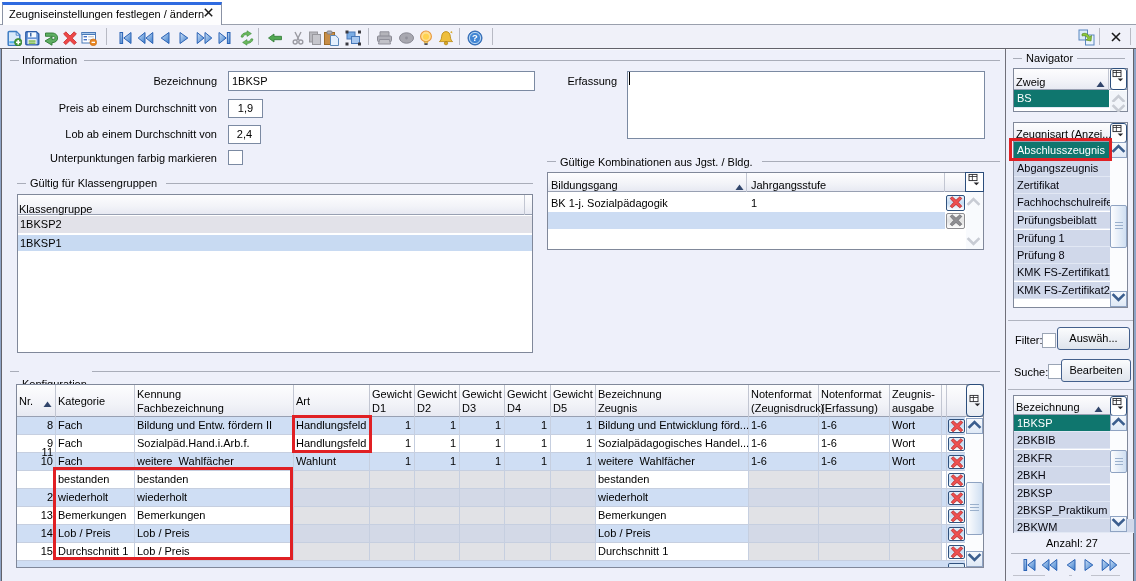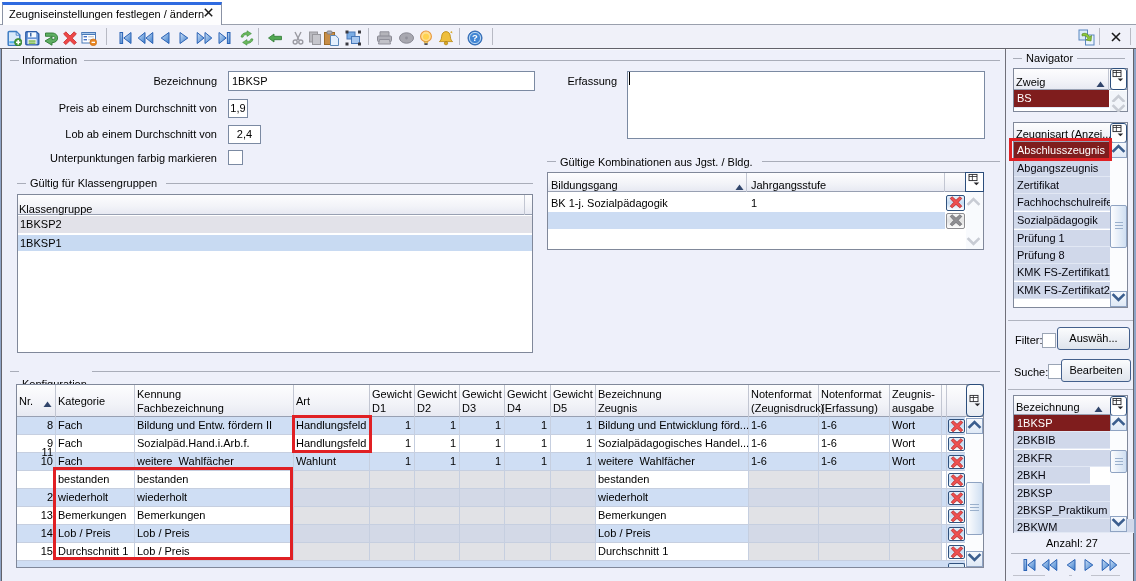--- a/index.html
+++ b/index.html
@@ -7,21 +7,21 @@
 .a{position:absolute}
 .lbl{position:absolute;white-space:nowrap;line-height:13px}
 .gline{position:absolute;height:1px;background:#a9adb9}
 .inp{position:absolute;background:#fff;border:1px solid #7b8aa2}
 .hdrbg{background:linear-gradient(#fdfdfe,#f2f3f8 60%,#e7e9f2)}
 .btn{position:absolute;border:1px solid #44608c;border-radius:3px;background:linear-gradient(#fbfcfd,#eef1f6 45%,#dfe4ec);text-align:center}
 .xbtn{position:absolute;width:19px;height:16px;border:1px solid #30527e;border-radius:2px;background:linear-gradient(#e8f1fb,#c6dcf2 50%,#fdfeff);text-align:center;line-height:13px}
 .xbtng{position:absolute;width:19px;height:16px;border:1px solid #8d8d91;border-radius:2px;background:linear-gradient(#f6f6f6,#e2e2e2 50%,#fdfdfd);text-align:center;line-height:13px}
 .sbtn{position:absolute;border:1px solid #8fa3c2;background:linear-gradient(#f6f9fd,#dfe9f6);text-align:center}
 .prow{position:absolute;background:#d0d8ea;border-bottom:1px solid #e2e8f4;color:#06060e;line-height:17px;padding-left:3px;white-space:nowrap;overflow:hidden}
-.sel{background:#7f1d1d;color:#fff}
+.sel{background:#0f766e;color:#fff}
 .ic{position:absolute}
 .vsep{position:absolute;width:1px;background:#b8bac4}
 
 </style></head><body>
 <div class="a" style="left:0;top:0;width:1136px;height:25px;background:#fff"></div>
 <div class="a" style="left:0;top:24px;width:1136px;height:1px;background:#9aa0ad"></div>
 <div class="a" style="left:2px;top:2px;width:220px;height:23px;background:#fdfdfe;border:1px solid #8a92a4;border-top:3px solid #2e6ae0;border-bottom:none"></div>
 <div class="lbl" style="left:9px;top:8px;font-size:11px">Zeugniseinstellungen festlegen / ändern</div>
 <div class="ic" style="left:203px;top:7px"><svg width="11" height="11" viewBox="0 0 11 11">
       <path d="M1.8 1.8 L9.2 9.2 M9.2 1.8 L1.8 9.2" stroke="#1a1a1a" stroke-width="1.5"></path>
@@ -191,21 +191,21 @@
 <div class="a" style="left:1px;top:49px;width:1px;height:532px;background:#62626a"></div>
 <div class="a" style="left:1133px;top:49px;width:1px;height:532px;background:#62626a"></div>
 <div class="a" style="left:1134px;top:49px;width:2px;height:532px;background:#8ea4c6"></div>
 <div class="a" style="left:1005px;top:49px;width:1px;height:532px;background:#70707a"></div>
 <div class="gline" style="left:10px;top:60px;width:9px"></div>
 <div class="lbl" style="left:22px;top:54px">Information</div>
 <div class="gline" style="left:84px;top:60px;width:916px"></div>
 <div class="lbl" style="right:919px;top:75px">Bezeichnung</div>
 <div class="inp" style="left:228px;top:71px;width:307px;height:20px;line-height:18px;padding-left:3px">1BKSP</div>
 <div class="lbl" style="right:919px;top:102px">Preis ab einem Durchschnitt von</div>
-<div class="inp" style="left:228px;top:99px;width:20px;height:19px;line-height:17px;text-align:center">1,9</div>
+<div class="inp" style="left:228px;top:99px;width:35px;height:19px;line-height:17px;text-align:center">1,9</div>
 <div class="lbl" style="right:919px;top:128px">Lob ab einem Durchschnitt von</div>
 <div class="inp" style="left:228px;top:125px;width:33px;height:19px;line-height:17px;text-align:center">2,4</div>
 <div class="lbl" style="right:919px;top:152px">Unterpunktungen farbig markieren</div>
 <div class="inp" style="left:228px;top:150px;width:15px;height:15px"></div>
 <div class="lbl" style="right:519px;top:75px">Erfassung</div>
 <div class="inp" style="left:627px;top:71px;width:358px;height:68px"></div>
 <div class="a" style="left:629px;top:72px;width:1px;height:13px;background:#000"></div>
 <div class="gline" style="left:547px;top:161px;width:9px"></div>
 <div class="lbl" style="left:560px;top:156px">Gültige Kombinationen aus Jgst. / Bldg.</div>
 <div class="gline" style="left:762px;top:161px;width:238px"></div>
@@ -554,21 +554,21 @@
 <div class="lbl" style="left:1016px;top:128px">Zeugnisart (Anzei...</div>
 <div class="sbtn" style="left:1110px;top:123px;width:17px;height:20px;border:1px solid #2c4e7c;background:#fff;border-radius:3px"><svg width="13" height="13" viewBox="0 0 13 13">
       <rect x="1" y="1.4" width="8" height="6.2" fill="#fff" stroke="#26262a" stroke-width="0.9"></rect>
       <path d="M1 3.5 H9 M4.4 1.4 V7.6" stroke="#26262a" stroke-width="0.8"></path>
       <path d="M5.6 9.4 H11.2 L8.4 12.2 Z" fill="#26262a"></path>
     </svg></div>
 <div class="prow sel" style="left:1014px;top:142px;width:96px;height:17px">Abschlusszeugnis</div>
 <div class="prow" style="left:1014px;top:160px;width:96px;height:17px">Abgangszeugnis</div>
 <div class="prow" style="left:1014px;top:177px;width:96px;height:17px">Zertifikat</div>
 <div class="prow" style="left:1014px;top:194px;width:96px;height:17px">Fachhochschulreife</div>
-<div class="prow" style="left:1014px;top:212px;width:96px;height:17px">Sozialpädagogik</div>
+<div class="prow" style="left:1014px;top:212px;width:96px;height:17px">Prüfungsbeiblatt</div>
 <div class="prow" style="left:1014px;top:230px;width:96px;height:17px">Prüfung 1</div>
 <div class="prow" style="left:1014px;top:247px;width:96px;height:17px">Prüfung 8</div>
 <div class="prow" style="left:1014px;top:264px;width:96px;height:17px">KMK FS-Zertifikat1</div>
 <div class="prow" style="left:1014px;top:282px;width:96px;height:17px">KMK FS-Zertifikat2</div>
 <div class="a" style="left:1110px;top:142px;width:17px;height:165px;background:#fbfcfe"></div>
 <div class="sbtn" style="left:1110px;top:142px;width:17px;height:16px"><svg width="15" height="11" viewBox="0 0 15 11">
       <path d="M2.5 8 L7.5 3 L12.5 8" fill="none" stroke="#3b5e8e" stroke-width="2.6" stroke-linecap="square"></path>
     </svg></div>
 <div class="a" style="left:1110px;top:205px;width:17px;height:43px;border:1px solid #8fa3c2;background:linear-gradient(90deg,#fdfdfe,#cfdff2);border-radius:2px"></div>
 <div class="a" style="left:1115px;top:222px;width:8px;height:1px;background:#9ab0cc;box-shadow:0 3px #9ab0cc,0 6px #9ab0cc"></div>
@@ -591,21 +591,21 @@
       <path d="M4.5 0.5 L8.5 6 L0.5 6 Z" fill="#31456b"></path>
     </svg></div>
 <div class="sbtn" style="left:1110px;top:396px;width:17px;height:20px;border:1px solid #2c4e7c;background:#fff;border-radius:3px"><svg width="13" height="13" viewBox="0 0 13 13">
       <rect x="1" y="1.4" width="8" height="6.2" fill="#fff" stroke="#26262a" stroke-width="0.9"></rect>
       <path d="M1 3.5 H9 M4.4 1.4 V7.6" stroke="#26262a" stroke-width="0.8"></path>
       <path d="M5.6 9.4 H11.2 L8.4 12.2 Z" fill="#26262a"></path>
     </svg></div>
 <div class="prow sel" style="left:1014px;top:415px;width:96px;height:17px">1BKSP</div>
 <div class="prow" style="left:1014px;top:432px;width:96px;height:17px">2BKBIB</div>
 <div class="prow" style="left:1014px;top:450px;width:96px;height:17px">2BKFR</div>
-<div class="prow" style="left:1014px;top:467px;width:76px;height:17px">2BKH</div>
+<div class="prow" style="left:1014px;top:467px;width:96px;height:17px">2BKH</div>
 <div class="prow" style="left:1014px;top:485px;width:96px;height:17px">2BKSP</div>
 <div class="prow" style="left:1014px;top:502px;width:96px;height:17px">2BKSP_Praktikum</div>
 <div class="prow" style="left:1014px;top:519px;width:120px;height:14px">2BKWM</div>
 <div class="a" style="left:1110px;top:415px;width:17px;height:117px;background:#fbfcfe"></div>
 <div class="sbtn" style="left:1110px;top:415px;width:17px;height:16px"><svg width="15" height="11" viewBox="0 0 15 11">
       <path d="M2.5 8 L7.5 3 L12.5 8" fill="none" stroke="#3b5e8e" stroke-width="2.6" stroke-linecap="square"></path>
     </svg></div>
 <div class="a" style="left:1110px;top:450px;width:17px;height:23px;border:1px solid #8fa3c2;background:linear-gradient(90deg,#fdfdfe,#cfdff2);border-radius:2px"></div>
 <div class="a" style="left:1115px;top:458px;width:8px;height:1px;background:#9ab0cc;box-shadow:0 3px #9ab0cc,0 6px #9ab0cc"></div>
 <div class="sbtn" style="left:1110px;top:516px;width:17px;height:16px"><svg width="15" height="11" viewBox="0 0 15 11">

